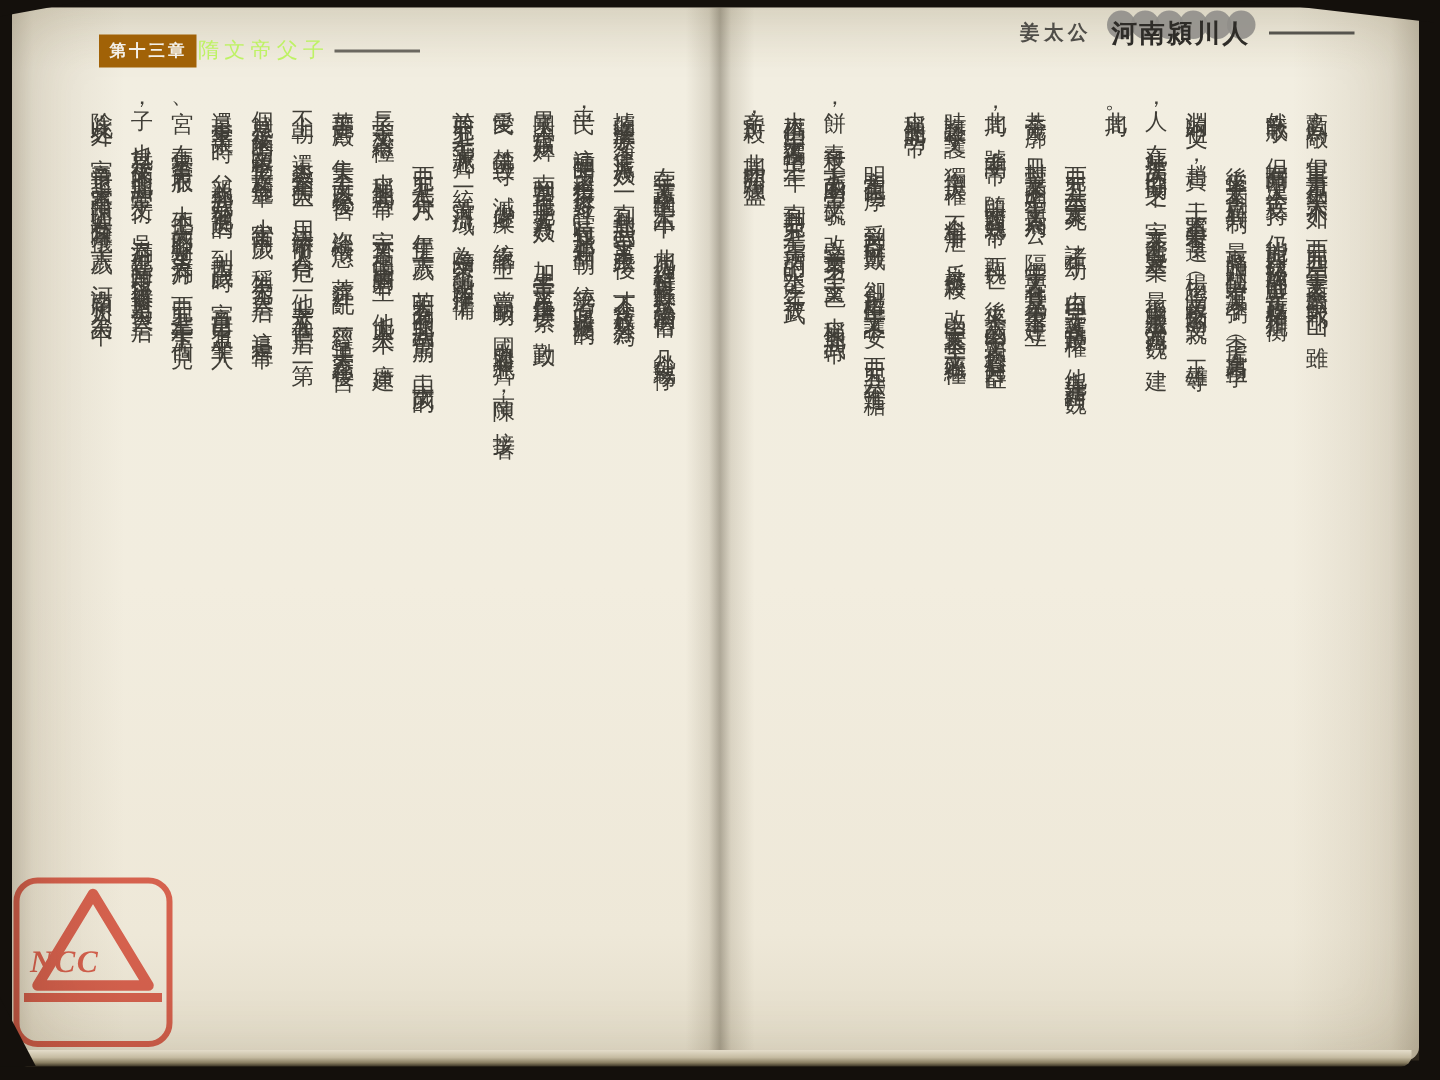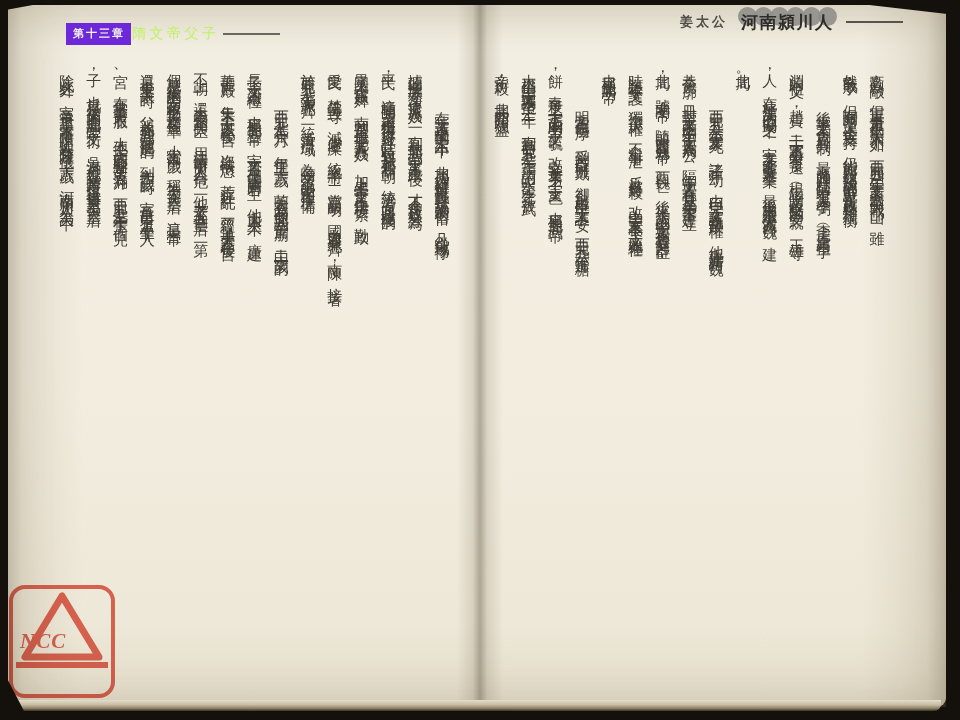--- a/index.html
+++ b/index.html
@@ -30,21 +30,21 @@
   .hdr-right{position:absolute;top:8px;left:680px;height:28px;display:flex;align-items:center;}
   .book-title{font-size:13px;font-weight:bold;color:#504e49;letter-spacing:3px;white-space:nowrap;}
   .dots-title{position:relative;margin-left:13px;white-space:nowrap;}
   .dots{position:absolute;left:-3px;top:-4px;display:flex;z-index:0;}
   .dot{width:19px;height:19px;border-radius:50%;background:#908e8a;margin-right:-3px;opacity:.9;}
   .song-title{position:relative;z-index:1;font-size:17px;font-weight:bold;color:#2e2c28;letter-spacing:1.5px;}
   .hdr-line{width:57px;height:2px;background:#56544e;margin-left:12px;}
 
   
   .hdr-left{position:absolute;top:23px;left:66px;height:21px;display:flex;align-items:center;}
-  .chapter-box{background:#6d28d9;color:#f3f0e9;font-size:11px;font-weight:bold;
+  .chapter-box{background:#a16207;color:#f3f0e9;font-size:11px;font-weight:bold;
         letter-spacing:2px;padding:3px 6px 4px 7px;white-space:nowrap;}
   .chapter-title{font-size:14px;font-weight:normal;color:#bef264;letter-spacing:3.5px;margin-left:1px;white-space:nowrap;}
   .hdr-line-left{width:57px;height:2px;background:#6b6860;margin-left:3px;}
 
   
   .vtext{position:absolute;top:62px;height:642px;
         writing-mode:vertical-rl;text-orientation:upright;
         font-size:15px;line-height:26.8px;letter-spacing:3.3px;
         color:#3f3d36;}
   .vtext .col{}

